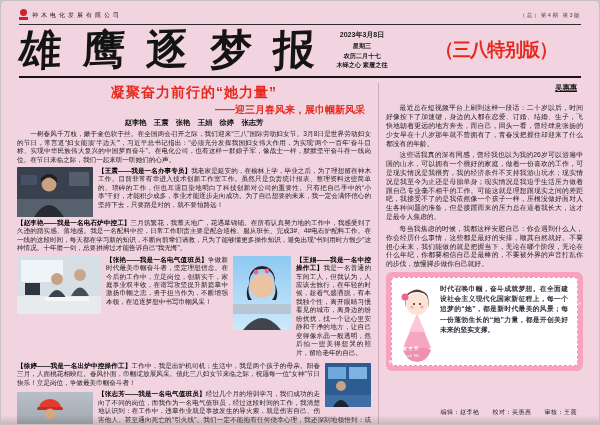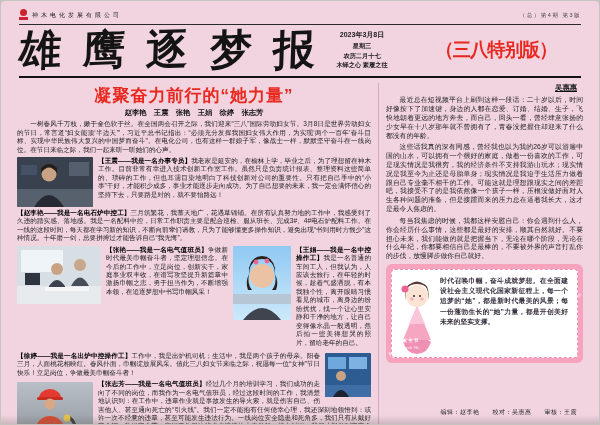--- a/index.html
+++ b/index.html
@@ -39,38 +39,38 @@
   .edition{
     flex:1;text-align:center;color:#e8281e;font-weight:900;
     font-size:19px;letter-spacing:-1px;white-space:nowrap;transform:scaleX(.96);
   }
   .rule-thick{border-top:2.5px solid #141414;margin:0 18px;}
   
   main{display:flex;padding:5px 16px 0;gap:7px;}
   .left-col{flex:0 0 354px;min-width:0;}
   .right-col{flex:1;min-width:0;border-left:1px solid #d2a8bb;padding-left:7px;}
   
-  .hl{margin:1px 0 1px;text-align:center;color:#e8281e;font-size:17px;font-weight:900;letter-spacing:1px;}
+  .hl{margin:1px 0 1px;text-align:center;color:#e8281e;font-size:14px;font-weight:900;letter-spacing:1px;}
   .hl-sub{text-align:right;color:#e8281e;font-weight:bold;font-size:10px;padding-right:6px;margin:1px 0;}
   .byline{text-align:center;font-size:7.3px;font-weight:bold;color:#111;margin:1px 0 2px;}
   .body-p{font-size:6.6px;line-height:1.28;text-align:justify;color:#1c1c1c;margin:0 0 3px;}
   .lead{text-indent:2em;}
   .art-title{font-weight:bold;color:#000;}
   .art1{display:flex;gap:5px;margin-bottom:2px;align-items:flex-start;}
   .row3{display:flex;gap:5px;margin-bottom:2px;align-items:flex-start;}
   .t-zy{flex:0 0 122px;}
   .t-wj{flex:1;}
   .flow{overflow:hidden;}
   .ph{flex:0 0 auto;border-radius:1px;display:block;}
   .ph-r{float:right;margin:1px 0 2px 5px;}
   .ph-l{float:left;margin:2px 5px 0 0;}
   
   .hr2{margin:2px 0 1px;text-align:center;color:#1e88e5;font-size:14.5px;font-weight:900;letter-spacing:1px;}
   .hr2-sub{text-align:right;color:#f291b5;font-weight:bold;font-size:10px;padding-right:4px;margin:2px 0 1px;}
-  .author{text-align:right;font-size:7.3px;font-weight:bold;color:#111;margin:0 6px 3px 0;text-decoration:underline;}
+  .author{text-align:right;font-size:7.3px;font-weight:bold;color:#111;margin:0 6px 11px 0;text-decoration:underline;}
   .rp{font-size:6.8px;line-height:1.3;text-align:justify;text-indent:2em;color:#222;margin:0 0 3px;}
   .giftbox{margin-top:3px;background:#f7a3bd;border-radius:6px;padding:5px;position:relative;}
   .gift-inner{background:#fff;border:1px dashed #f291b5;border-radius:4px;padding:6px 9px 5px 48px;position:relative;min-height:76px;}
   .gift-text{font-size:6.8px;line-height:1.5;font-weight:bold;color:#3a3340;text-align:justify;margin:0;}
   .gift-wish{color:#e8281e;font-weight:900;font-size:9.5px;text-align:center;margin:3px 0 0;}
   .gift-girl{position:absolute;left:5px;bottom:3px;}
   .sticker-label{position:absolute;left:11px;bottom:14px;font-size:4.5px;color:#fff;font-weight:bold;letter-spacing:1px;}
   .sticker-sub{position:absolute;left:9px;bottom:7px;font-size:4px;color:#fff;}
   .heart{position:absolute;color:#ee6fa0;pointer-events:none;line-height:1;}
   .h1{top:2px;right:8px;font-size:13px;}
@@ -110,20 +110,21 @@
       <div>木铎之心 素履之往</div>
     </div>
     <div class="edition">（三八特别版）</div>
   </div>
   <div class="rule-thick"></div>
 
   <main>
 
     <section class="left-col">
       <h1 class="hl">凝聚奋力前行的“她力量”</h1>
+      <div class="hl-sub">——迎三月春风来，展巾帼新风采</div>
       <div class="byline">赵李艳　王震　张艳　王娟　徐婷　张志芳</div>
       <p class="body-p lead">一树春风千万枝，嫩于金色软于丝。在全国两会召开之际，我们迎来“三八”国际劳动妇女节。3月8日是世界劳动妇女的节日，常言道“妇女能顶‘半边天’”，习近平总书记指出：“必须充分发挥我国妇女伟大作用，为实现‘两个一百年’奋斗目标、实现中华民族伟大复兴的中国梦而奋斗”。在电化公司，也有这样一群娘子军，像战士一样，默默坚守奋斗在一线岗位。在节日来临之际，我们一起来听一听她们的心声。</p>
 
       <div class="art1">
         <svg class="ph" width="76" height="50" viewBox="0 0 76 50">
           <rect width="76" height="50" fill="#39414f"></rect>
           <rect y="32" width="76" height="18" fill="#57616e"></rect>
           <rect x="52" y="5" width="20" height="14" fill="#6b7685" opacity=".55"></rect>
           <rect x="4" y="8" width="16" height="10" fill="#49556a" opacity=".8"></rect>
           <circle cx="32" cy="17" r="7.5" fill="#c9a183"></circle>

